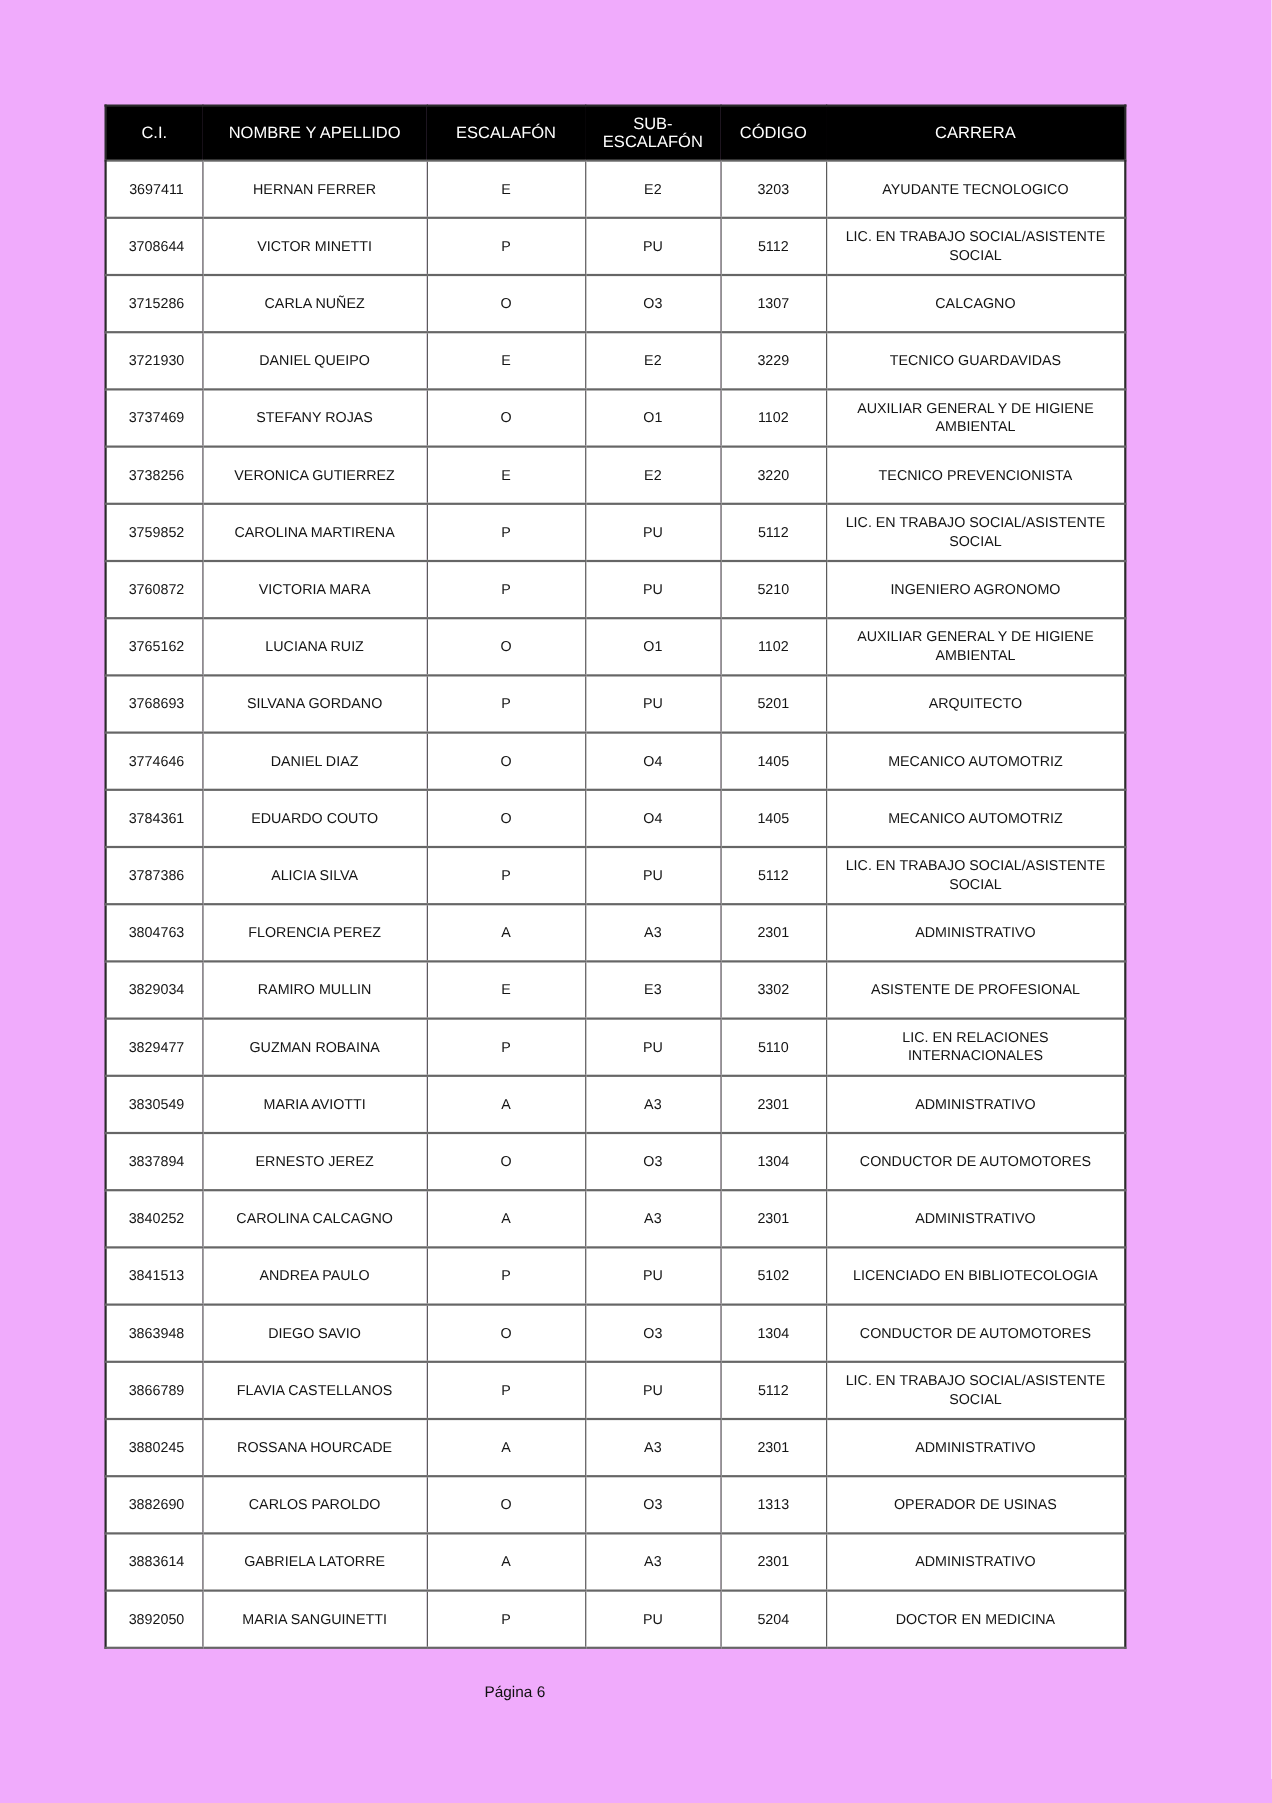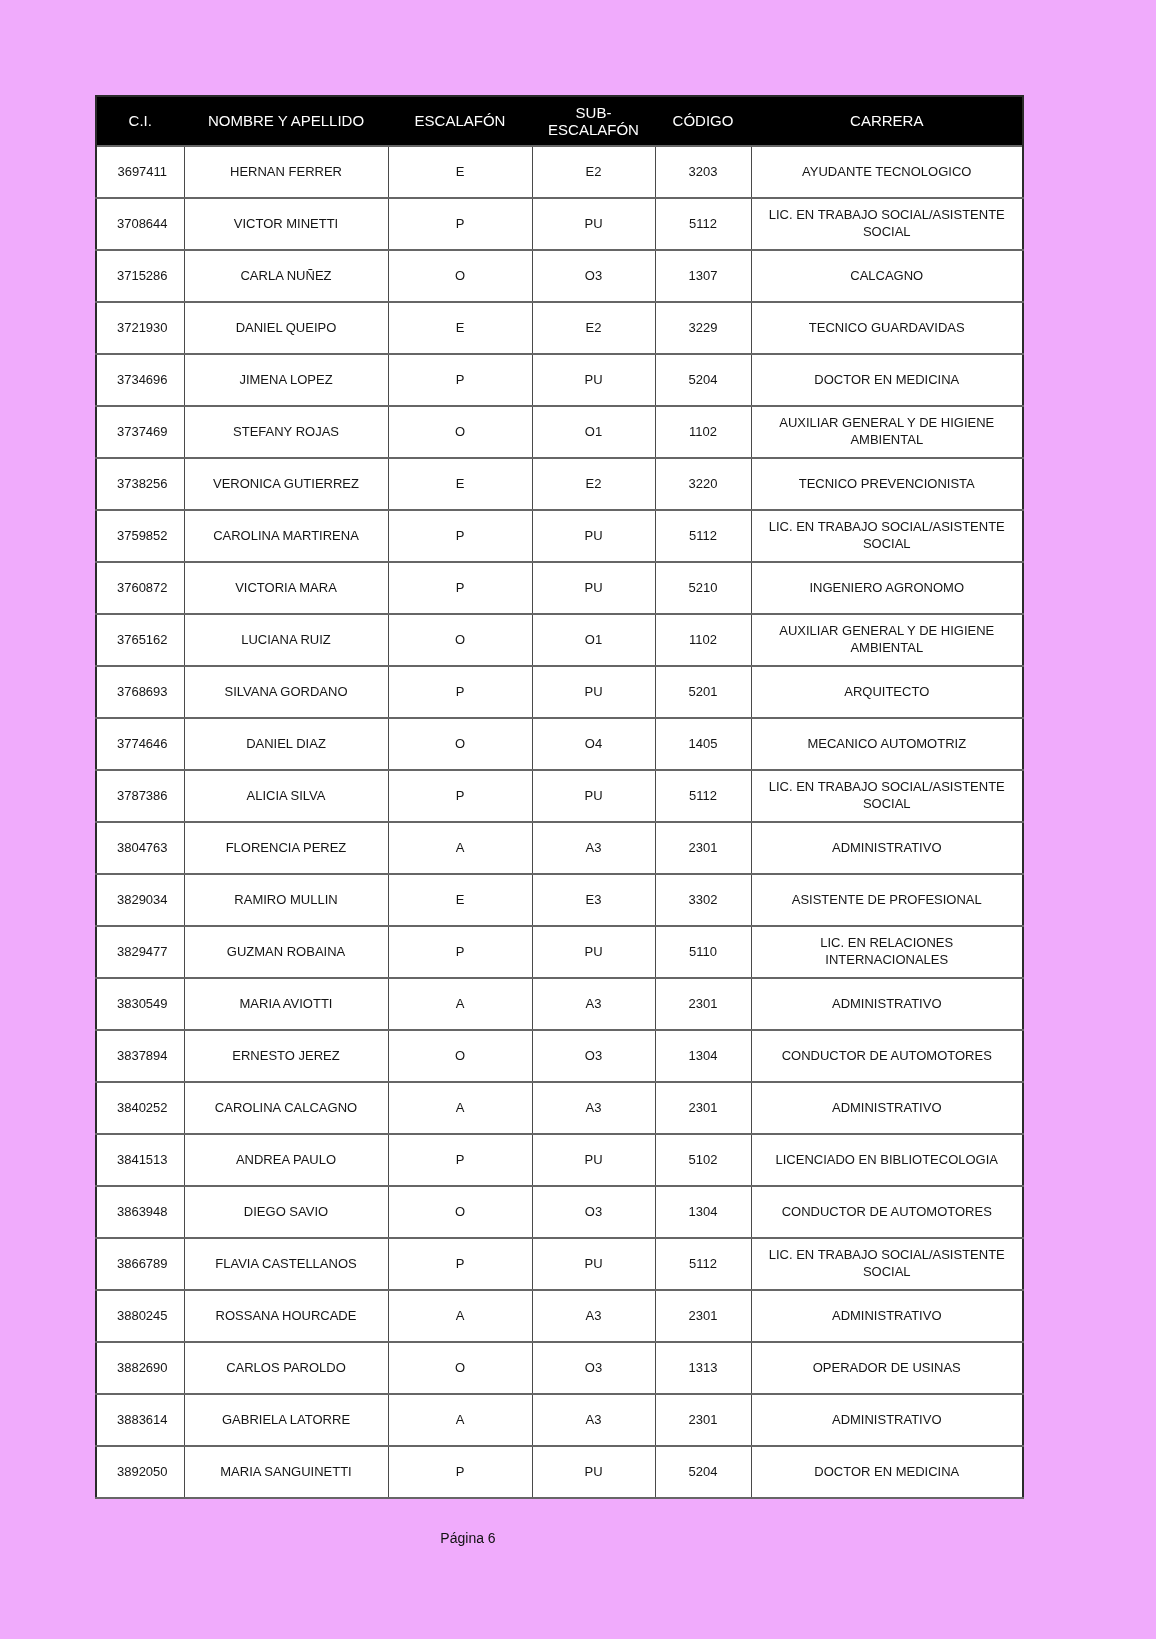--- a/index.html
+++ b/index.html
@@ -119,28 +119,20 @@
         </tr>
         <tr>
           <td>3721930</td>
           <td>DANIEL QUEIPO</td>
           <td>E</td>
           <td>E2</td>
           <td>3229</td>
           <td>TECNICO GUARDAVIDAS</td>
         </tr>
         <tr>
-          <td>3734696</td>
-          <td>JIMENA LOPEZ</td>
-          <td>P</td>
-          <td>PU</td>
-          <td>5204</td>
-          <td>DOCTOR EN MEDICINA</td>
-        </tr>
-        <tr>
           <td>3737469</td>
           <td>STEFANY ROJAS</td>
           <td>O</td>
           <td>O1</td>
           <td>1102</td>
           <td>AUXILIAR GENERAL Y DE HIGIENE AMBIENTAL</td>
         </tr>
         <tr>
           <td>3738256</td>
           <td>VERONICA GUTIERREZ</td>
@@ -183,20 +175,28 @@
         </tr>
         <tr>
           <td>3774646</td>
           <td>DANIEL DIAZ</td>
           <td>O</td>
           <td>O4</td>
           <td>1405</td>
           <td>MECANICO AUTOMOTRIZ</td>
         </tr>
         <tr>
+          <td>3784361</td>
+          <td>EDUARDO COUTO</td>
+          <td>O</td>
+          <td>O4</td>
+          <td>1405</td>
+          <td>MECANICO AUTOMOTRIZ</td>
+        </tr>
+        <tr>
           <td>3787386</td>
           <td>ALICIA SILVA</td>
           <td>P</td>
           <td>PU</td>
           <td>5112</td>
           <td>LIC. EN TRABAJO SOCIAL/ASISTENTE SOCIAL</td>
         </tr>
         <tr>
           <td>3804763</td>
           <td>FLORENCIA PEREZ</td>

